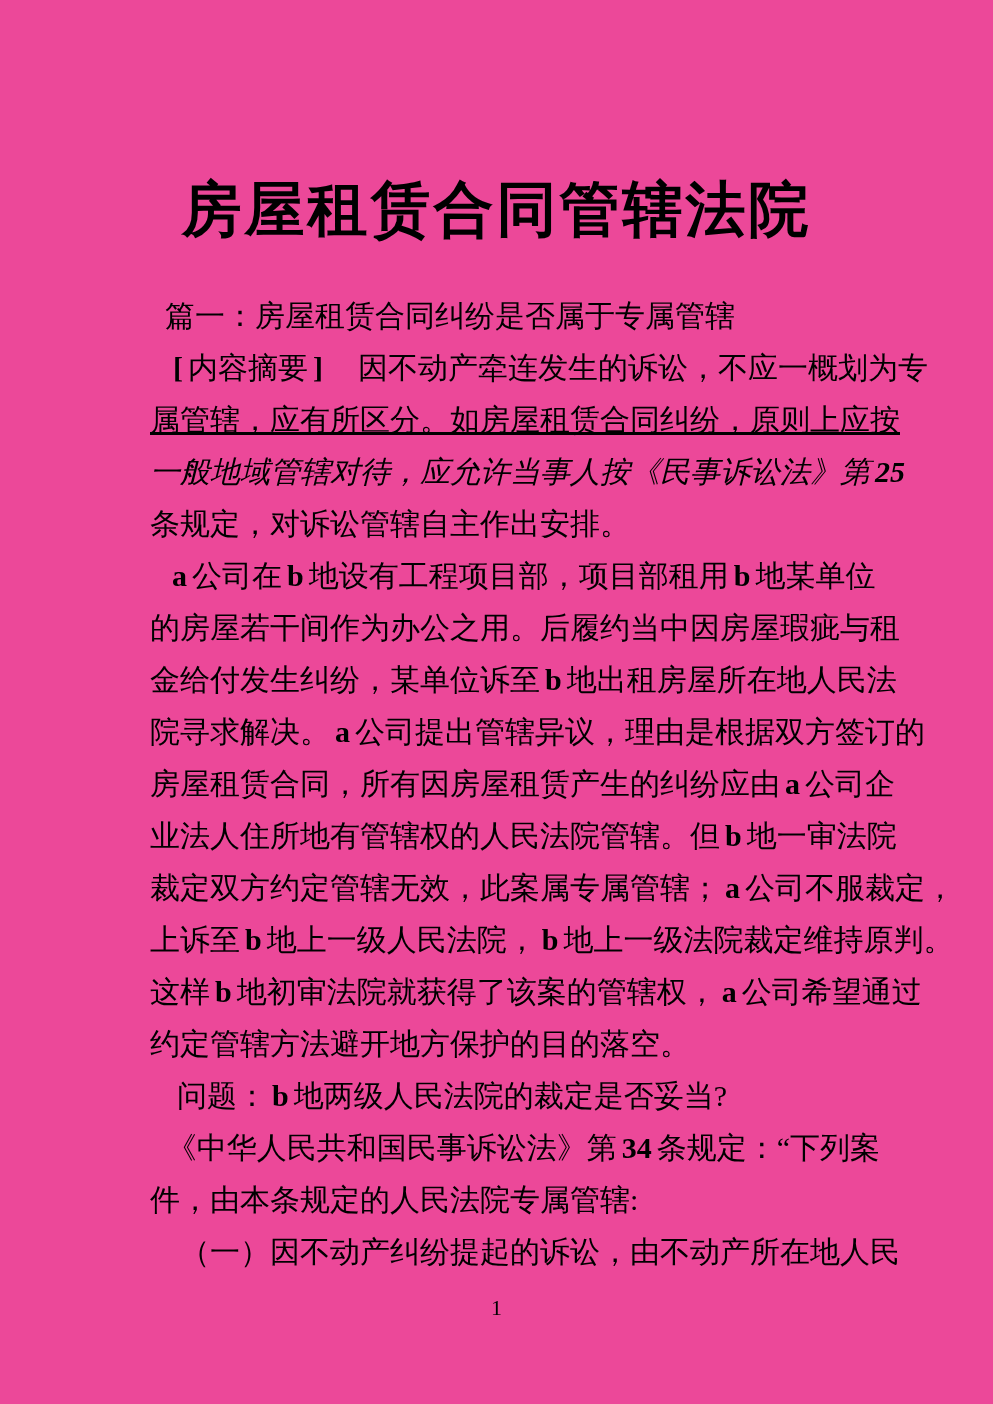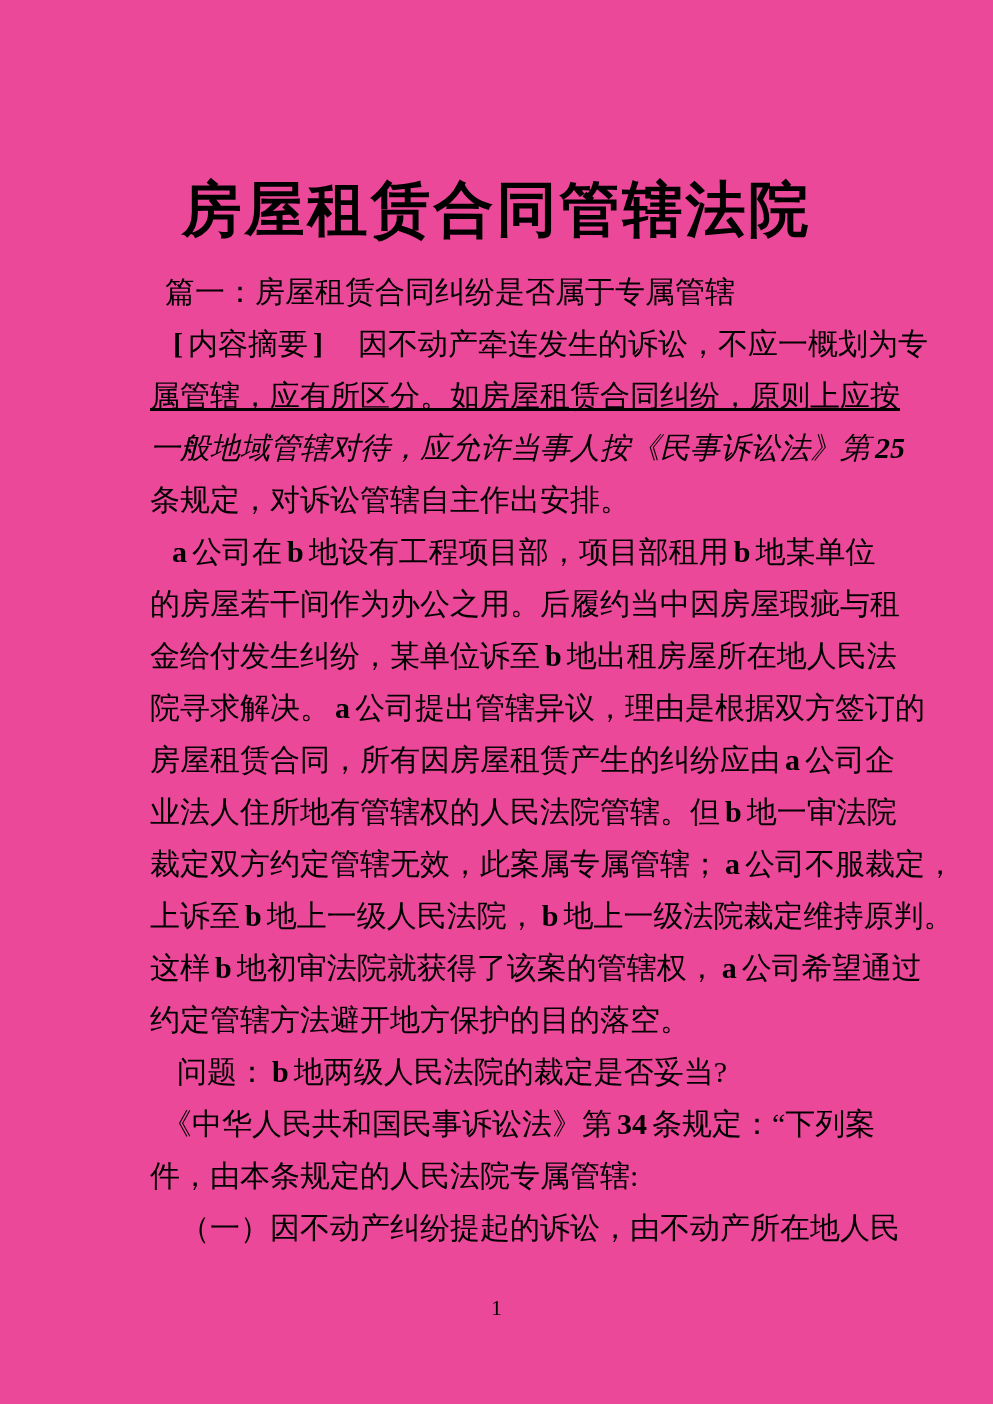--- a/index.html
+++ b/index.html
@@ -25,21 +25,21 @@
     text-align: center;
     font-size: 60px;
     line-height: 100px;
     font-weight: bold;
     letter-spacing: 3px;
     white-space: nowrap;
   }
   .doc-body {
     position: absolute;
     left: 150px;
-    top: 266px;
+    top: 290px;
     width: 730px;
   }
   .line {
     height: 52px;
     line-height: 52px;
     font-size: 30px;
     white-space: nowrap;
     letter-spacing: 0px;
   }
   
@@ -74,19 +74,19 @@
       <div class="line" style="text-indent: 0px;">的房屋若干间作为办公之用。后履约当中因房屋瑕疵与租</div>
       <div class="line" style="text-indent: 0px;">金给付发生纠纷，某单位诉至<span class="lat">b</span>地出租房屋所在地人民法</div>
       <div class="line" style="text-indent: 0px;">院寻求解决。<span class="lat">a</span>公司提出管辖异议，理由是根据双方签订的</div>
       <div class="line" style="text-indent: 0px;">房屋租赁合同，所有因房屋租赁产生的纠纷应由<span class="lat">a</span>公司企</div>
       <div class="line" style="text-indent: 0px;">业法人住所地有管辖权的人民法院管辖。但<span class="lat">b</span>地一审法院</div>
       <div class="line" style="text-indent: 0px;">裁定双方约定管辖无效，此案属专属管辖；<span class="lat">a</span>公司不服裁定，</div>
       <div class="line" style="text-indent: 0px;">上诉至<span class="lat">b</span>地上一级人民法院，<span class="lat">b</span>地上一级法院裁定维持原判。</div>
       <div class="line" style="text-indent: 0px;">这样<span class="lat">b</span>地初审法院就获得了该案的管辖权，<span class="lat">a</span>公司希望通过</div>
       <div class="line" style="text-indent: 0px;">约定管辖方法避开地方保护的目的落空。</div>
       <div class="line" style="text-indent: 27px;">问题：<span class="lat">b</span>地两级人民法院的裁定是否妥当?</div>
-      <div class="line" style="text-indent: 12px;">《中华人民共和国民事诉讼法》第<span class="lat">34</span>条规定：“下列案</div>
+      <div class="line" style="text-indent: 12px; text-align: right;">《中华人民共和国民事诉讼法》第<span class="lat">34</span>条规定：“下列案</div>
       <div class="line" style="text-indent: 0px;">件，由本条规定的人民法院专属管辖:</div>
       <div class="line" style="text-indent: 30px;">（一）因不动产纠纷提起的诉讼，由不动产所在地人民</div>
     </div>
 
   <div class="page-num">1</div>
 </div>
 
 </body></html>

